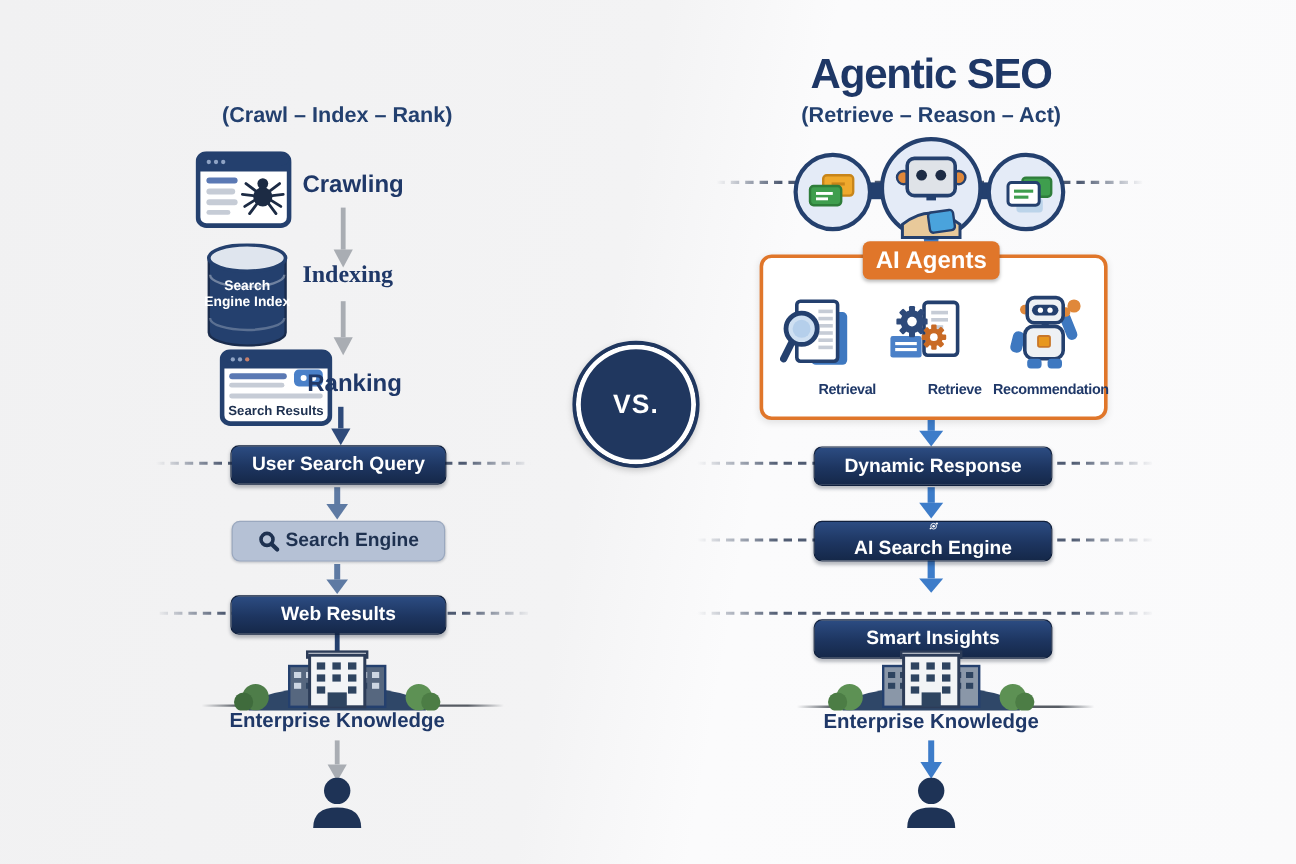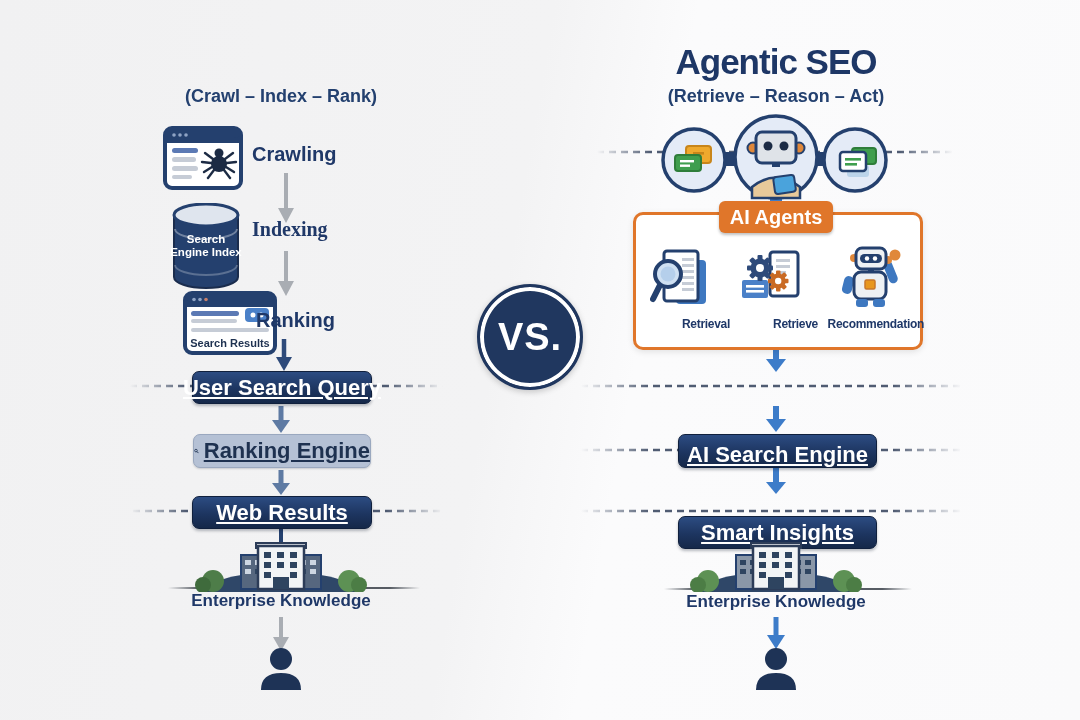--- a/index.html
+++ b/index.html
@@ -7,27 +7,27 @@
   #stage{position:relative;width:1080px;height:720px;overflow:hidden;
     background:linear-gradient(100deg,#f1f1f2 0%,#f3f3f4 46%,#fbfbfc 58%,#fafafb 100%);}
   .abs{position:absolute;}
   .z2{z-index:2;}
   #overlay{position:absolute;left:0;top:0;z-index:1;}
   .col-title{width:340px;text-align:center;font-size:35px;font-weight:bold;color:#1e3766;letter-spacing:-1px;z-index:2;}
   .col-sub{width:340px;text-align:center;font-size:18px;font-weight:bold;color:#23406f;z-index:2;}
   .step-label{font-size:20px;font-weight:bold;color:#1f3868;z-index:2;}
   .pill{height:31px;border-radius:7px;display:flex;align-items:center;justify-content:center;
     background:linear-gradient(180deg,#2c4c82 0%,#1d3560 55%,#152849 100%);
-    border:1px solid #10203d;color:#fff;font-size:22px;font-weight:bold;
-    box-shadow:0 2px 3px rgba(10,20,40,.28);z-index:2;white-space:nowrap;text-decoration:underline;}
+    border:1px solid #10203d;color:#fff;font-size:16px;font-weight:bold;
+    box-shadow:0 2px 3px rgba(10,20,40,.28);z-index:2;white-space:nowrap;}
   .pill-light{background:#b5c1d5;border:1px solid #9aa8bf;color:#1e3150;gap:5px;box-shadow:0 1px 2px rgba(10,20,40,.18);}
   .ent-label{width:230px;text-align:center;font-size:17px;font-weight:bold;color:#1f3868;z-index:2;}
   #vs-circle{left:477px;top:284px;width:100px;height:100px;border-radius:50%;background:#20375f;
     border:3px solid #20375f;box-shadow:inset 0 0 0 4px #ffffff,0 2px 6px rgba(0,0,0,.2);
-    display:flex;align-items:center;justify-content:center;color:#fff;font-size:38px;font-weight:bold;letter-spacing:1px;z-index:3;}
+    display:flex;align-items:center;justify-content:center;color:#fff;font-size:22px;font-weight:bold;letter-spacing:1px;z-index:3;}
   #ai-banner{left:719px;top:201px;width:114px;height:32px;background:#e0762a;border-radius:6px;
     display:flex;align-items:center;justify-content:center;color:#fff;font-size:20px;font-weight:bold;
     box-shadow:0 2px 3px rgba(0,0,0,.25);z-index:4;}
   #agents-box{left:633px;top:212px;width:284px;height:132px;background:#ffffff;border:3px solid #e0762a;
     border-radius:10px;box-shadow:0 2px 6px rgba(0,0,0,.10);z-index:2;}
   .agent-label{text-align:right;font-size:12px;font-weight:bold;color:#1f3868;letter-spacing:-0.3px;z-index:3;white-space:nowrap;}
   .db-text{position:absolute;left:0;top:30px;width:72px;text-align:center;color:#fff;
     font-size:11.5px;font-weight:bold;line-height:1.15;z-index:3;}
   .win-text{position:absolute;left:0;bottom:6px;width:94px;text-align:center;color:#1e3150;
     font-size:11px;font-weight:bold;z-index:3;}
@@ -194,21 +194,21 @@
     <div class="win-text">Search Results</div>
   </div>
   <div class="abs step-label" style="left:256px;top:309px;">Ranking</div>
 
   <div class="abs pill" style="left:192px;top:371px;width:178px;">User Search Query</div>
   <div class="abs pill pill-light" style="left:193px;top:434px;width:176px;height:32px;">
     <svg width="18" height="18" viewBox="0 0 18 18">
       <circle cx="7.5" cy="7.5" r="5" fill="none" stroke="#1e3150" stroke-width="3"></circle>
       <line x1="11.5" y1="11.5" x2="16" y2="16" stroke="#1e3150" stroke-width="3.5" stroke-linecap="round"></line>
     </svg>
-    <span>Ranking Engine</span>
+    <span>Search Engine</span>
   </div>
   <div class="abs pill" style="left:192px;top:496px;width:178px;">Web Results</div>
 
   <div class="abs z2" style="left:186px;top:537px;">
     <svg width="190" height="55" viewBox="0 0 190 55">
       <ellipse cx="95" cy="54" rx="74" ry="19" fill="#2f4768"></ellipse>
       <circle cx="27" cy="44" r="11" fill="#4e7d49"></circle>
         <circle cx="17" cy="48" r="8" fill="#3f6b3c"></circle>
       <circle cx="163" cy="44" r="11" fill="#5d9154"></circle>
         <circle cx="173" cy="48" r="8" fill="#4c7d45"></circle>
@@ -358,20 +358,21 @@
       <rect x="27" y="36" width="10" height="9" rx="1.5" fill="#e8971e" stroke="#c8772a" stroke-width="1.5"></rect>
       <rect x="18" y="55" width="12" height="8" rx="3" fill="#3e78c0"></rect>
       <rect x="35" y="55" width="12" height="8" rx="3" fill="#3e78c0"></rect>
     </svg>
   </div>
 
   <div class="abs agent-label" style="left:630px;top:317px;width:100px;">Retrieval</div>
   <div class="abs agent-label" style="left:722px;top:317px;width:96px;">Retrieve</div>
   <div class="abs agent-label" style="left:812px;top:317px;width:112px;">Recommendation</div>
 
+  <div class="abs pill" style="left:678px;top:372px;width:197px;">Dynamic Response</div>
   <div class="abs pill" style="left:678px;top:434px;width:197px;height:32px;gap:7px;flex-direction:column;">
     <svg width="22" height="20" viewBox="0 0 22 20">
       <circle cx="11" cy="10" r="6.8" fill="none" stroke="#fff" stroke-width="2.2"></circle>
       <circle cx="11" cy="10" r="3" fill="#fff"></circle>
       <circle cx="19" cy="3.5" r="2.4" fill="#fff"></circle>
       <circle cx="3.5" cy="15.5" r="2" fill="#fff"></circle>
     </svg>
     <span>AI Search Engine</span>
   </div>
   <div class="abs pill" style="left:678px;top:516px;width:197px;">Smart Insights</div>

